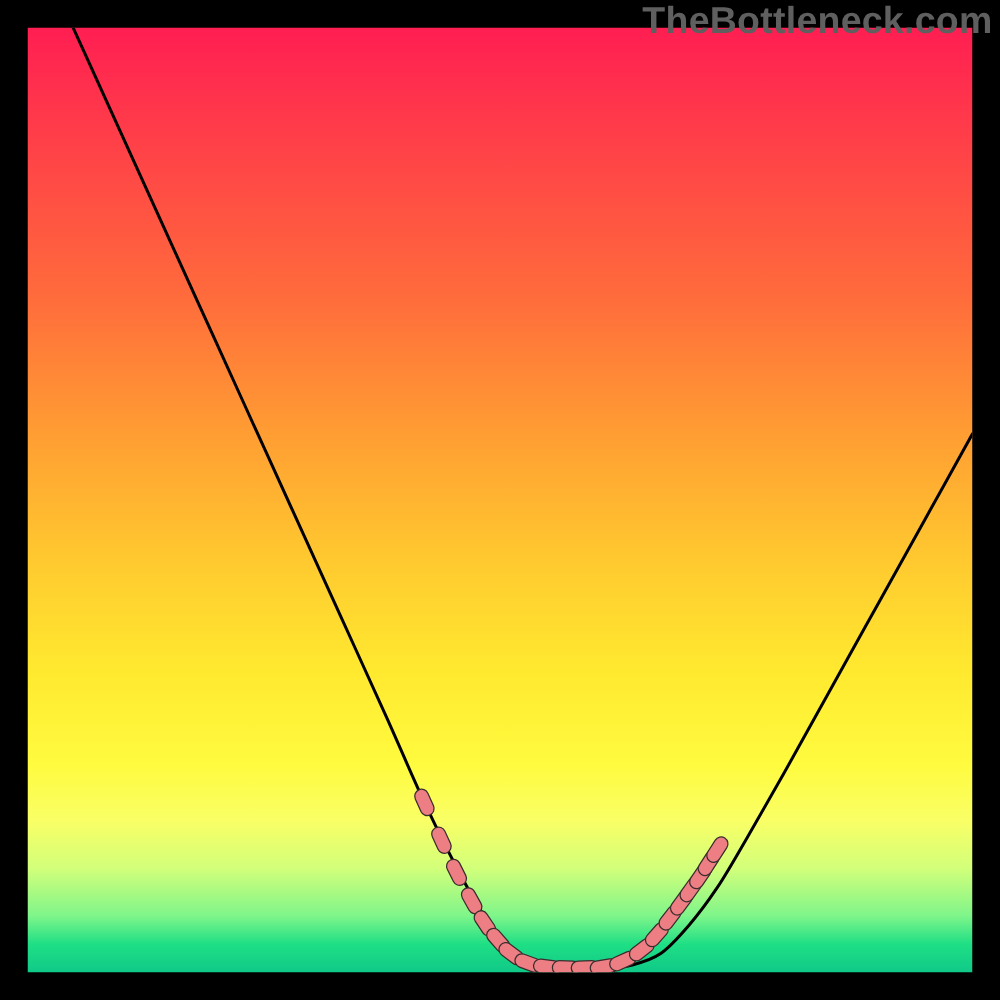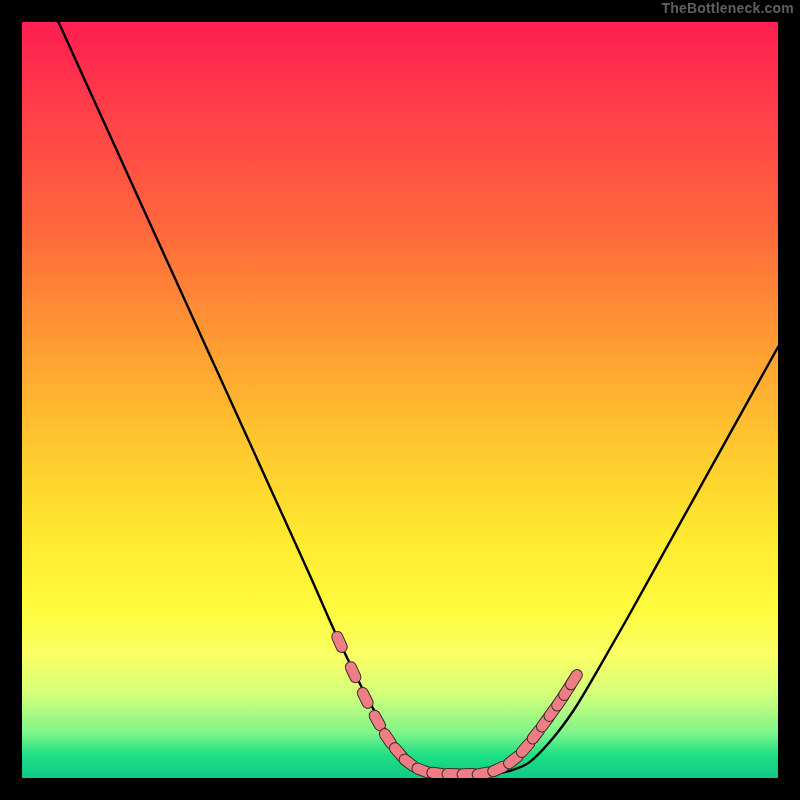--- a/index.html
+++ b/index.html
@@ -45,21 +45,21 @@
     );
   }
   svg.curve {
     position: absolute;
     inset: 0;
   }
   .watermark {
     position: absolute;
     top: 0;
     right: 6px;
-    font-size: 14px;
+    font-size: 30px;
     font-weight: 600;
     color: #5f5f5f;
     font-family: Arial, Helvetica, sans-serif;
     letter-spacing: 0.2px;
   }
 </style>
 </head>
 <body>
 
 <div class="frame">

